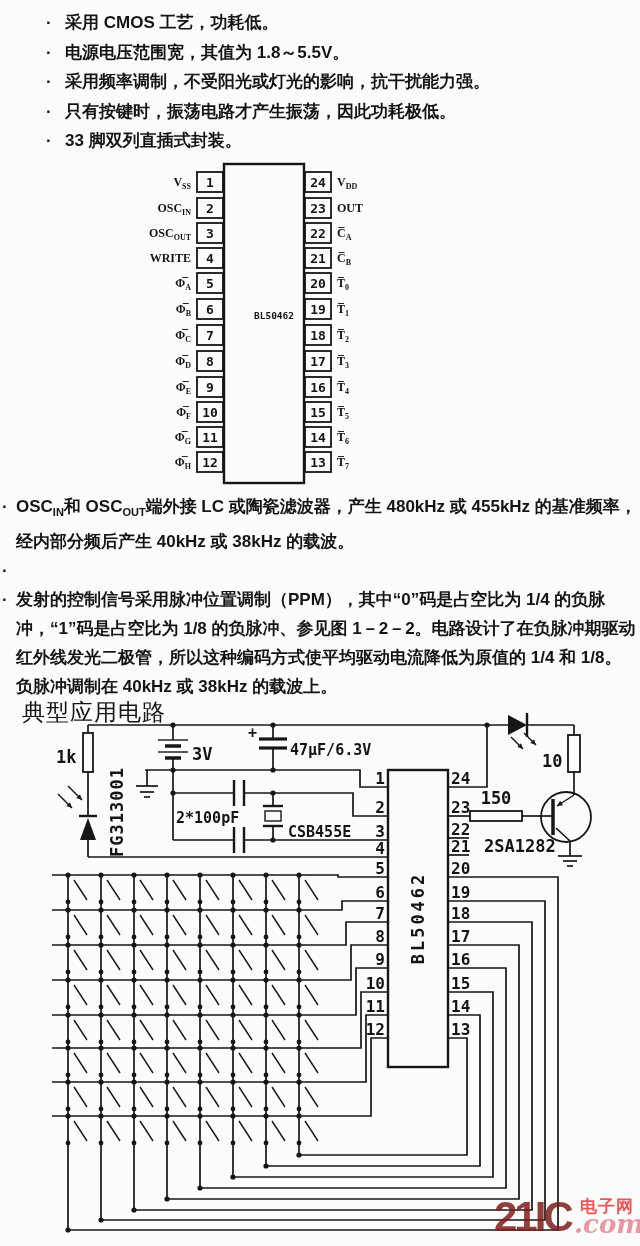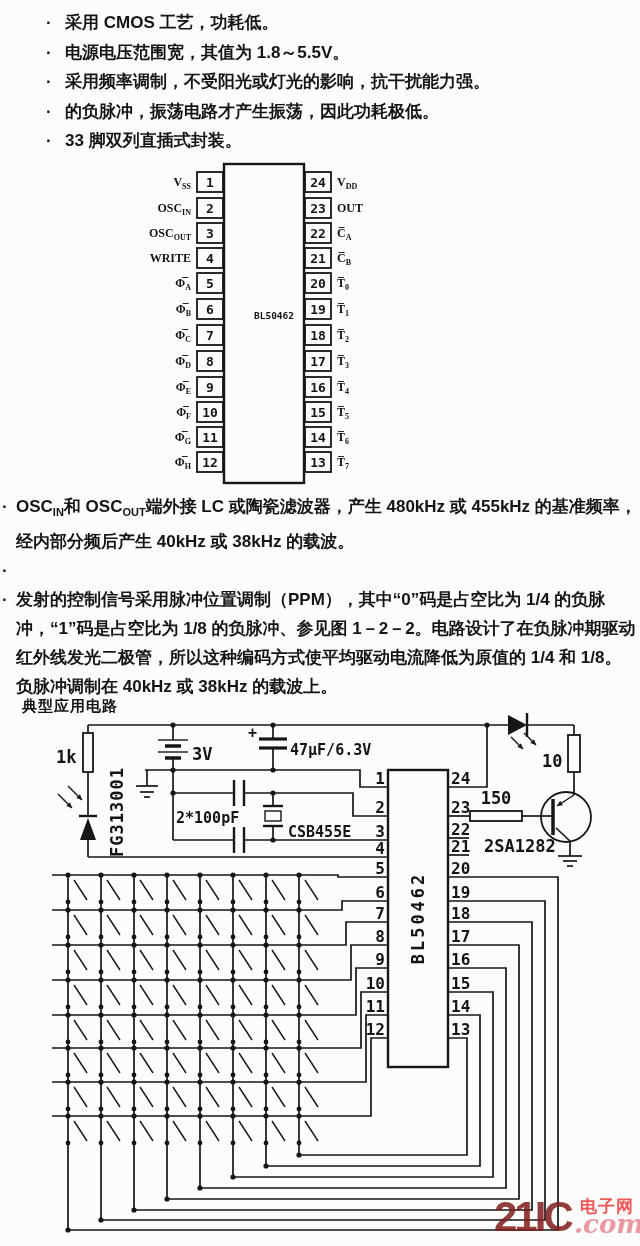--- a/index.html
+++ b/index.html
@@ -9,21 +9,21 @@
   
   #features{left:46px;top:8px;width:580px;}
   .feat{display:flex;gap:9px;font-size:17px;line-height:29.5px;font-weight:700;}
   .feat .blt{width:10px;flex:none;}
   
   #notes{left:2px;top:492px;width:636px;}
   .note{display:flex;gap:5px;font-size:17px;line-height:29px;font-weight:700;}
   .note .blt{width:9px;flex:none;}
   .subs{font-size:11px;vertical-align:-4px;font-weight:700;}
   
-  #circuit-title{left:22px;top:697px;font-size:15px;font-weight:700;letter-spacing:1px;}
+  #circuit-title{left:22px;top:697px;font-size:23px;font-weight:400;letter-spacing:1px;}
   
   svg{display:block;}
   .w{fill:none;stroke:#161616;stroke-width:1.7;}
   .w2{fill:none;stroke:#161616;stroke-width:2.4;}
   .comp{fill:none;stroke:#161616;stroke-width:1.8;}
   .thin{fill:none;stroke:#161616;stroke-width:1.4;}
   .fillb{fill:#161616;stroke:none;}
   .pnum{font:700 13px "DejaVu Sans Mono","Liberation Mono",monospace;fill:#141414;}
   .plabel{font:700 12px "Liberation Serif","DejaVu Serif",serif;fill:#141414;}
   .psub{font-size:8px;}
@@ -53,21 +53,21 @@
       <div class="feat">
         <span class="blt">·</span>
         <span>电源电压范围宽，其值为 1.8～5.5V。</span>
       </div>
       <div class="feat">
         <span class="blt">·</span>
         <span>采用频率调制，不受阳光或灯光的影响，抗干扰能力强。</span>
       </div>
       <div class="feat">
         <span class="blt">·</span>
-        <span>的负脉冲，振荡电路才产生振荡，因此功耗极低。</span>
+        <span>只有按键时，振荡电路才产生振荡，因此功耗极低。</span>
       </div>
       <div class="feat">
         <span class="blt">·</span>
         <span>33 脚双列直插式封装。</span>
       </div>
     </div>
 
   <svg id="pin-svg" class="abs" style="left:0;top:155px;" width="640" height="335" viewBox="0 0 640 335">
     <rect x="224" y="9" width="80" height="319" class="w2"></rect>
     <text x="274" y="164" text-anchor="middle" class="chiplabel">BL50462</text>

